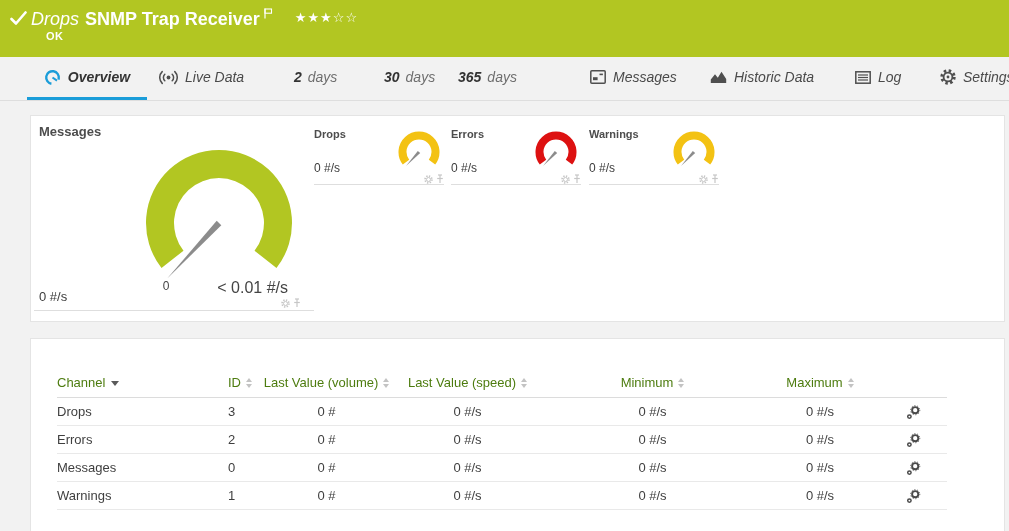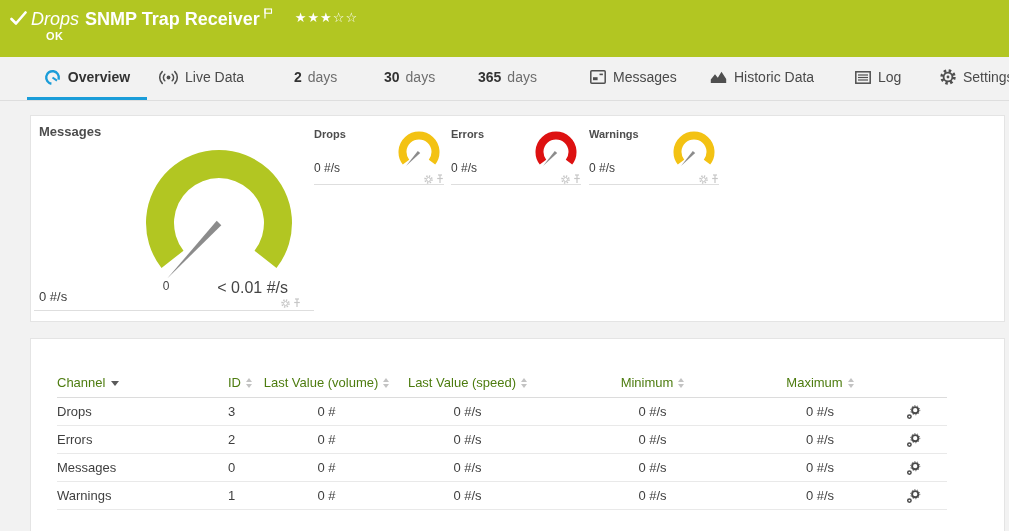--- a/index.html
+++ b/index.html
@@ -15,30 +15,30 @@
   .sensor-header{position:absolute;top:0;left:0;width:1009px;height:57px;background:var(--status-green);color:#fff;}
   .hdr-check{position:absolute;left:10px;top:11px;}
   .hdr-titleline{position:absolute;left:31px;top:7px;font-size:18px;line-height:24px;white-space:nowrap;}
   .hdr-type{font-style:italic;font-weight:400;margin-right:6px;}
   .hdr-title{font-weight:700;}
   .hdr-flag{margin-left:4px;position:relative;top:-6px;display:inline-block;}
   .hdr-stars{margin-left:22px;font-size:13px;letter-spacing:1px;position:relative;top:-3px;}
   .hdr-status{position:absolute;left:46px;top:30px;font-size:11px;font-weight:700;letter-spacing:.5px;}
 
   
-  .tabbar{position:absolute;top:57px;left:0;width:1009px;height:43px;border-bottom:1px solid var(--line-light);box-sizing:content-box;}
+  .tabbar{position:absolute;top:57px;left:0;width:1009px;height:43px;border-bottom:1px solid var(--line-light);box-sizing:content-box;font-style:italic;}
   .tab{position:absolute;top:0;height:43px;display:flex;align-items:center;gap:7px;
        font-size:14px;color:#4a4a4a;box-sizing:border-box;border-bottom:3px solid transparent;
        padding:0 12px;cursor:pointer;white-space:nowrap;}
   .tab.active{border-bottom-color:var(--accent-blue);font-weight:700;color:#333;}
   #tab-overview{left:27px;width:120px;justify-content:center;padding:0;}
   #tab-livedata{left:147px;}
   #tab-2days{left:282px;}
   #tab-30days{left:372px;}
-  #tab-365days{left:466px;}
+  #tab-365days{left:446px;}
   #tab-messages{left:578px;}
   #tab-historic{left:698px;}
   #tab-log{left:843px;}
   #tab-settings{left:928px;}
   .days-num{font-weight:700;color:#333;}
   .days-unit{color:var(--text-muted);font-weight:400;margin-left:-1px;}
   .ticon{flex:none;display:block;}
 
   
   .panel{position:absolute;left:30px;width:975px;background:#fff;border:1px solid var(--panel-border);box-sizing:border-box;}

